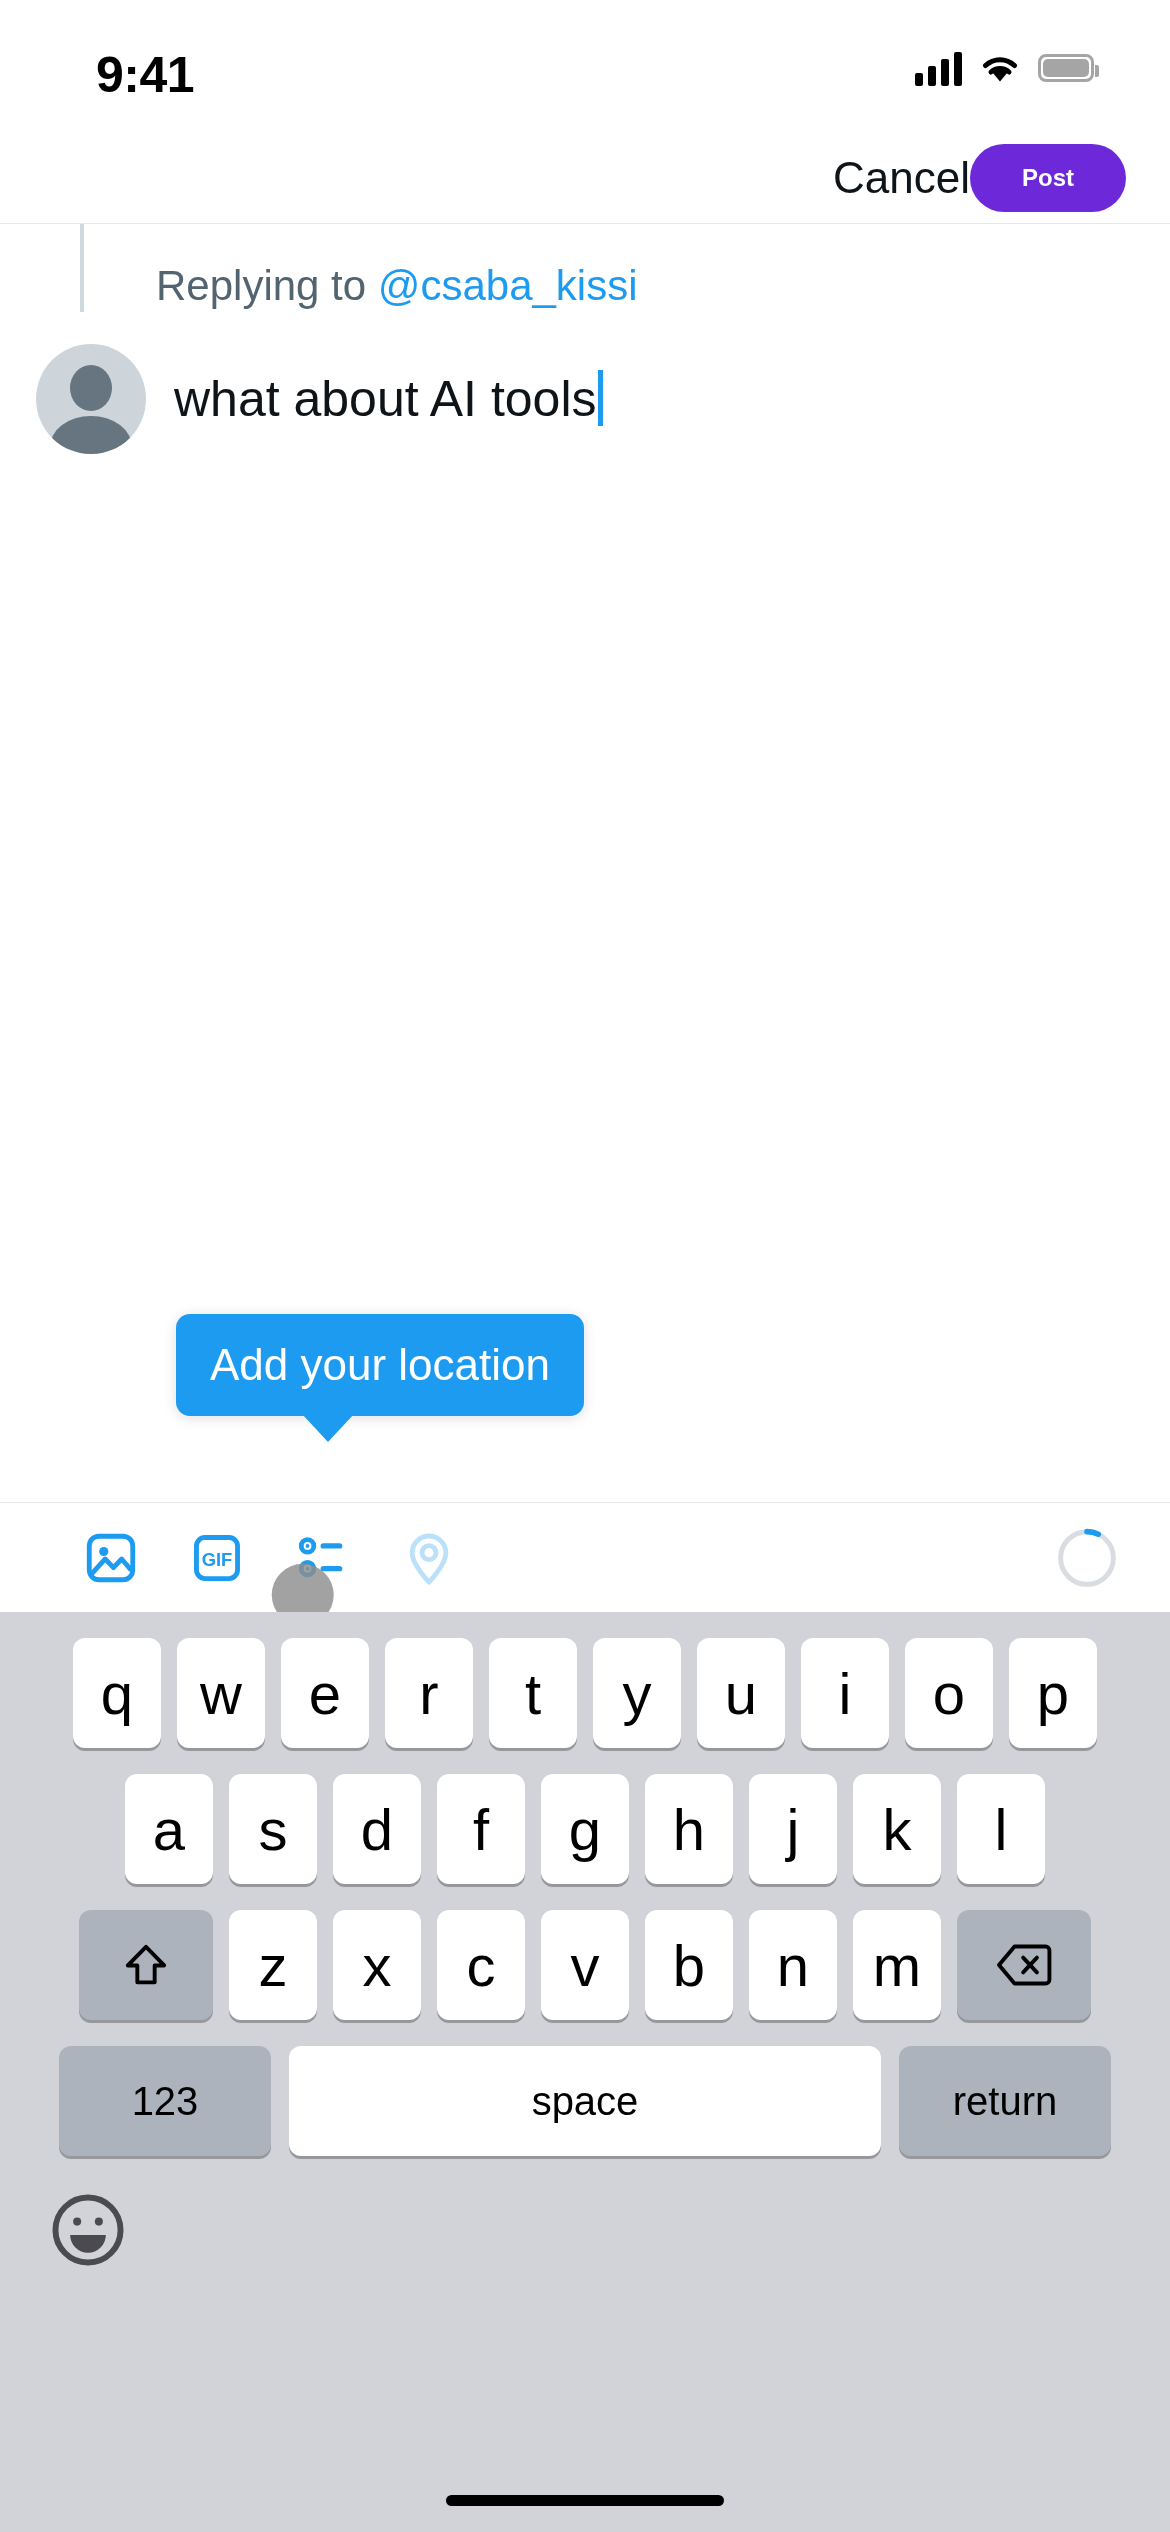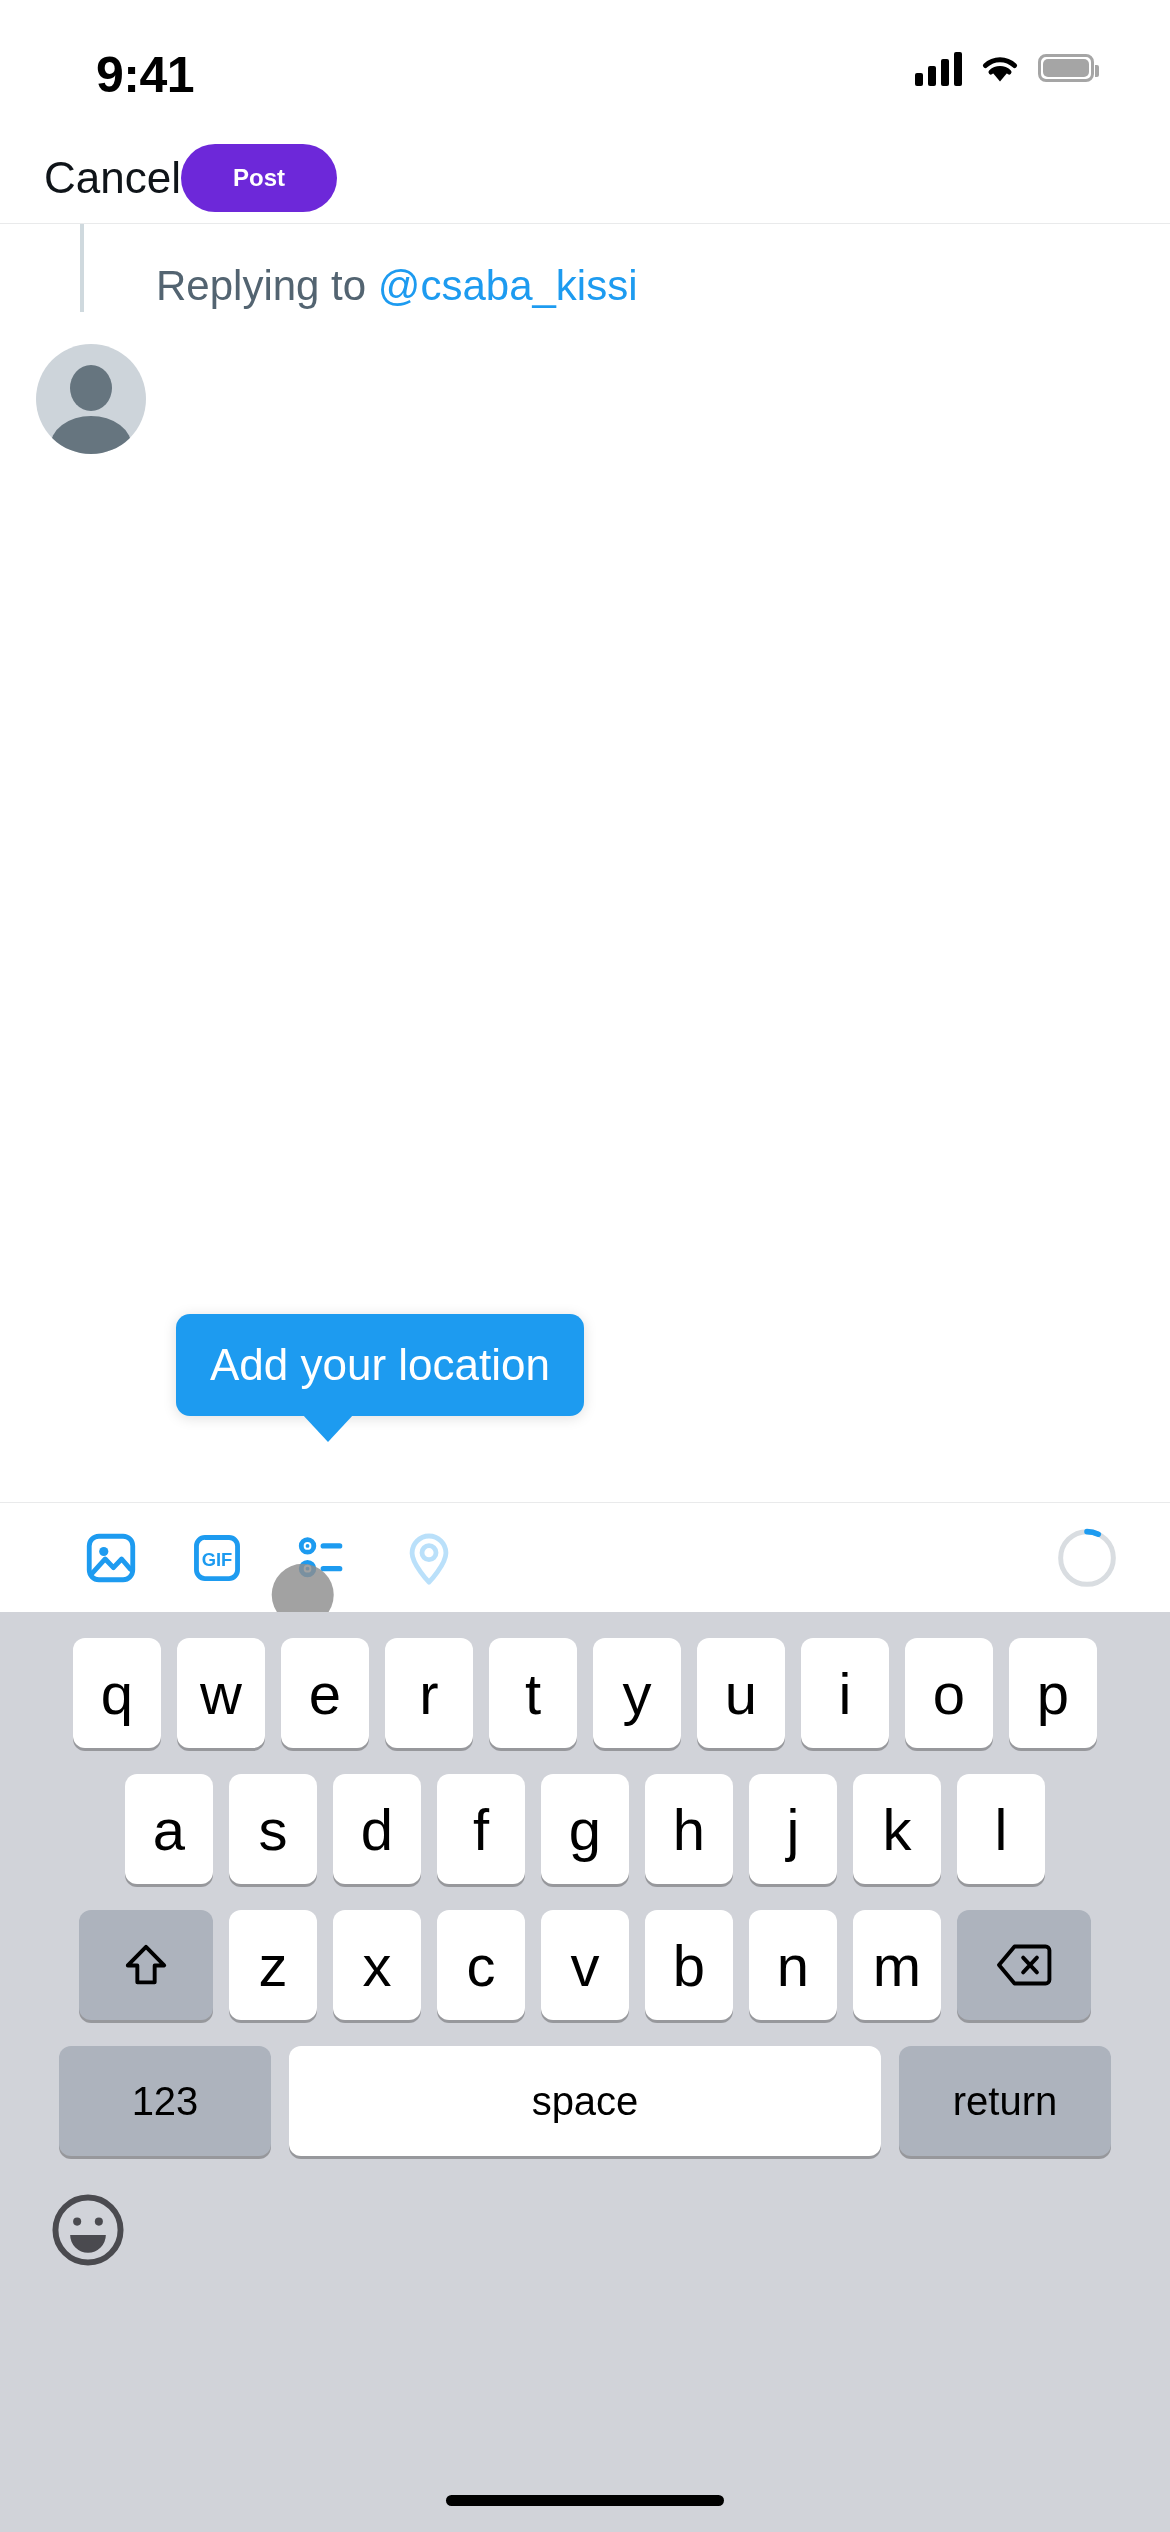--- a/index.html
+++ b/index.html
@@ -24,21 +24,21 @@
   .bars i:nth-child(1){height:13px;} .bars i:nth-child(2){height:20px;}
   .bars i:nth-child(3){height:27px;} .bars i:nth-child(4){height:34px;}
   .wifi { width:44px; height:34px; position:relative; }
   .batt { width:56px; height:28px; border:3px solid #000; border-radius:8px; position:relative; opacity:.35; }
   .batt::after{content:"";position:absolute;right:-8px;top:8px;width:4px;height:12px;background:#000;border-radius:0 2px 2px 0;}
   .batt-fill{position:absolute;left:2px;top:2px;bottom:2px;width:calc(100% - 4px);background:#000;border-radius:5px;}
 
   
   .navbar {
     flex:0 0 92px; height:92px;
-    display:flex; align-items:center; justify-content:flex-start;
+    display:flex; align-items:center; justify-content:flex-end;
     padding:0 44px 0 44px; border-bottom:1.5px solid #e9eaeb; background:#fff;
   }
   .cancel-btn { font-size:44px; color:#0f1419; background:none; border:none; font-family:inherit; }
   .post-btn {
     background:#6d28d9; color:#fff; font-size:24px; font-weight:bold;
     border:none; border-radius:100px; padding:22px 52px; font-family:inherit; line-height:1;
   }
 
   
   .compose { flex:1 1 auto; position:relative; background:#fff; }
@@ -148,20 +148,23 @@
 
     <div class="replying">
       <span>Replying to </span><span class="handle">@csaba_kissi</span>
     </div>
 
     <div class="row">
       <div class="avatar">
         <span class="head"></span>
         <span class="body"></span>
       </div>
+      <div class="compose-text">
+        <span>what about AI tools</span><span class="caret"></span>
+      </div>
     </div>
 
     <div class="tooltip">
       <span>Add your location</span>
     </div>
   </div>
 
   <div class="toolbar">
 
     <button class="tool">

